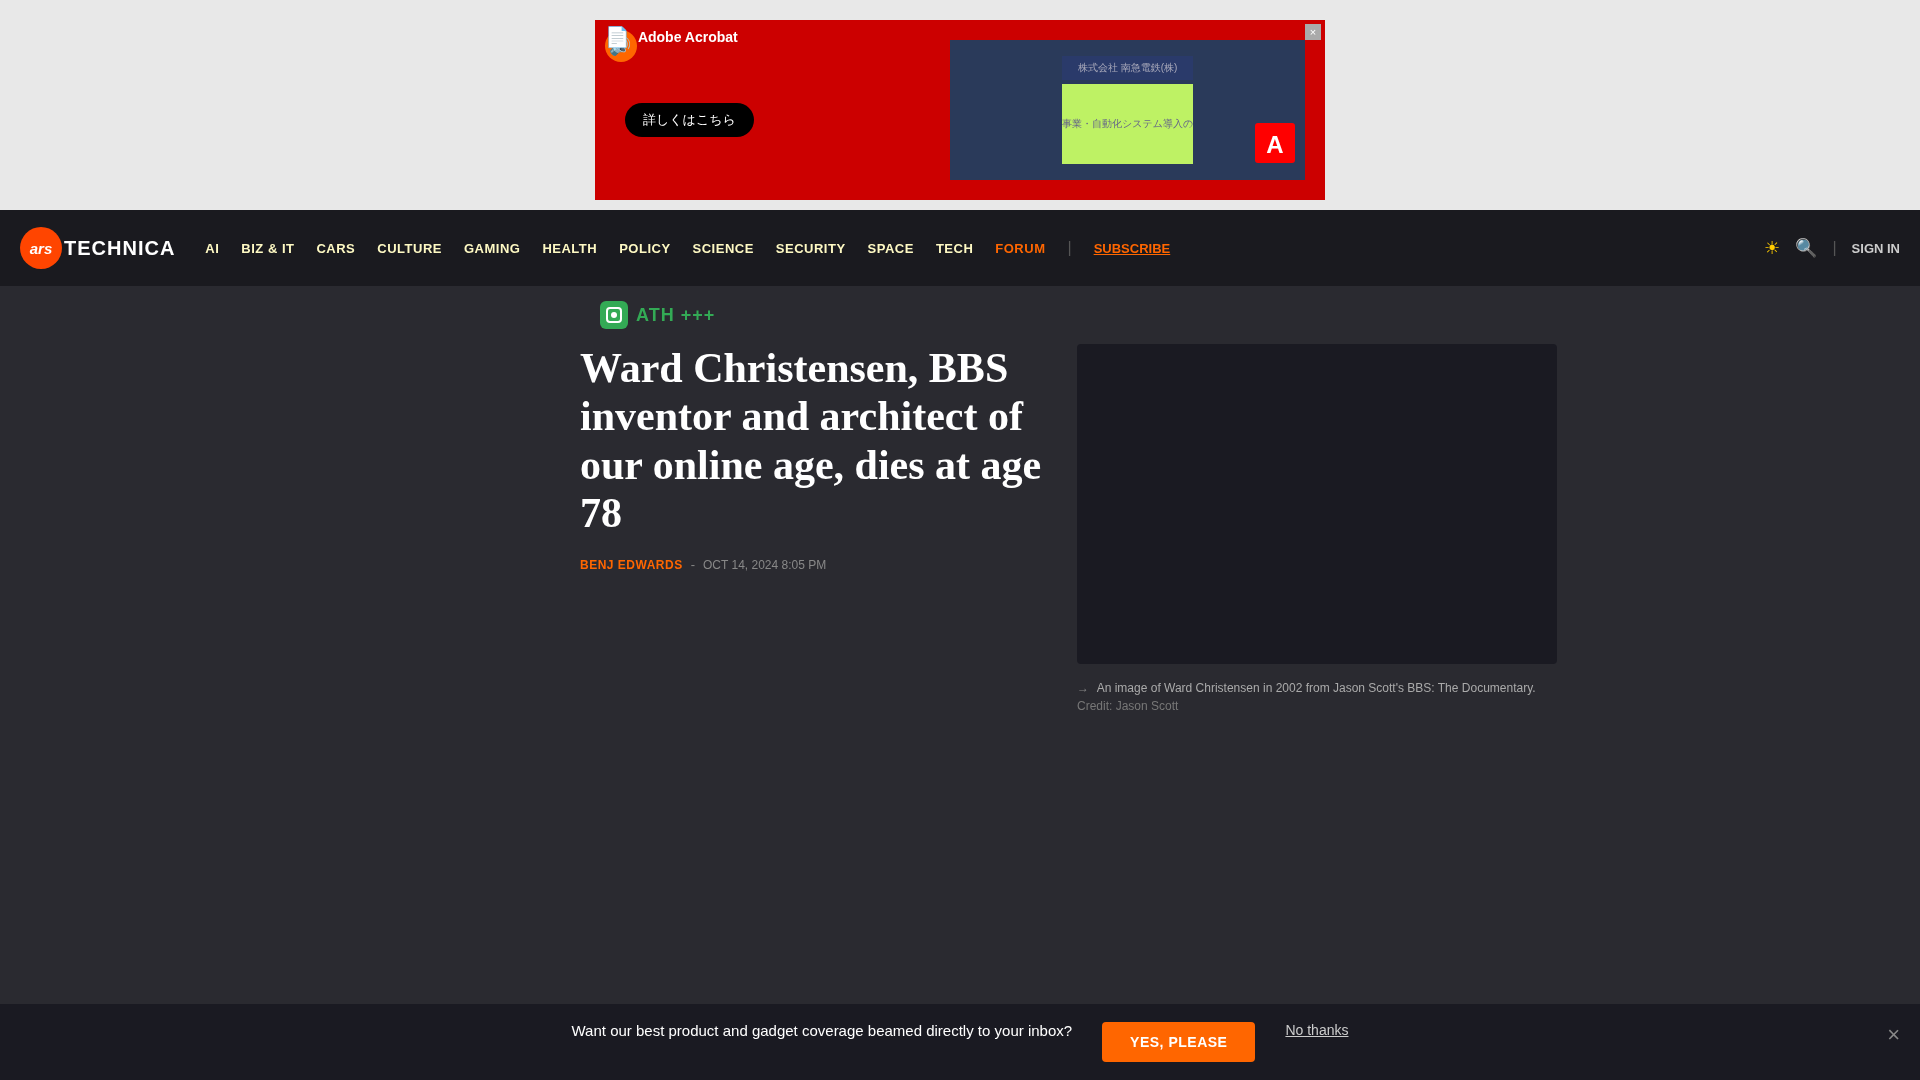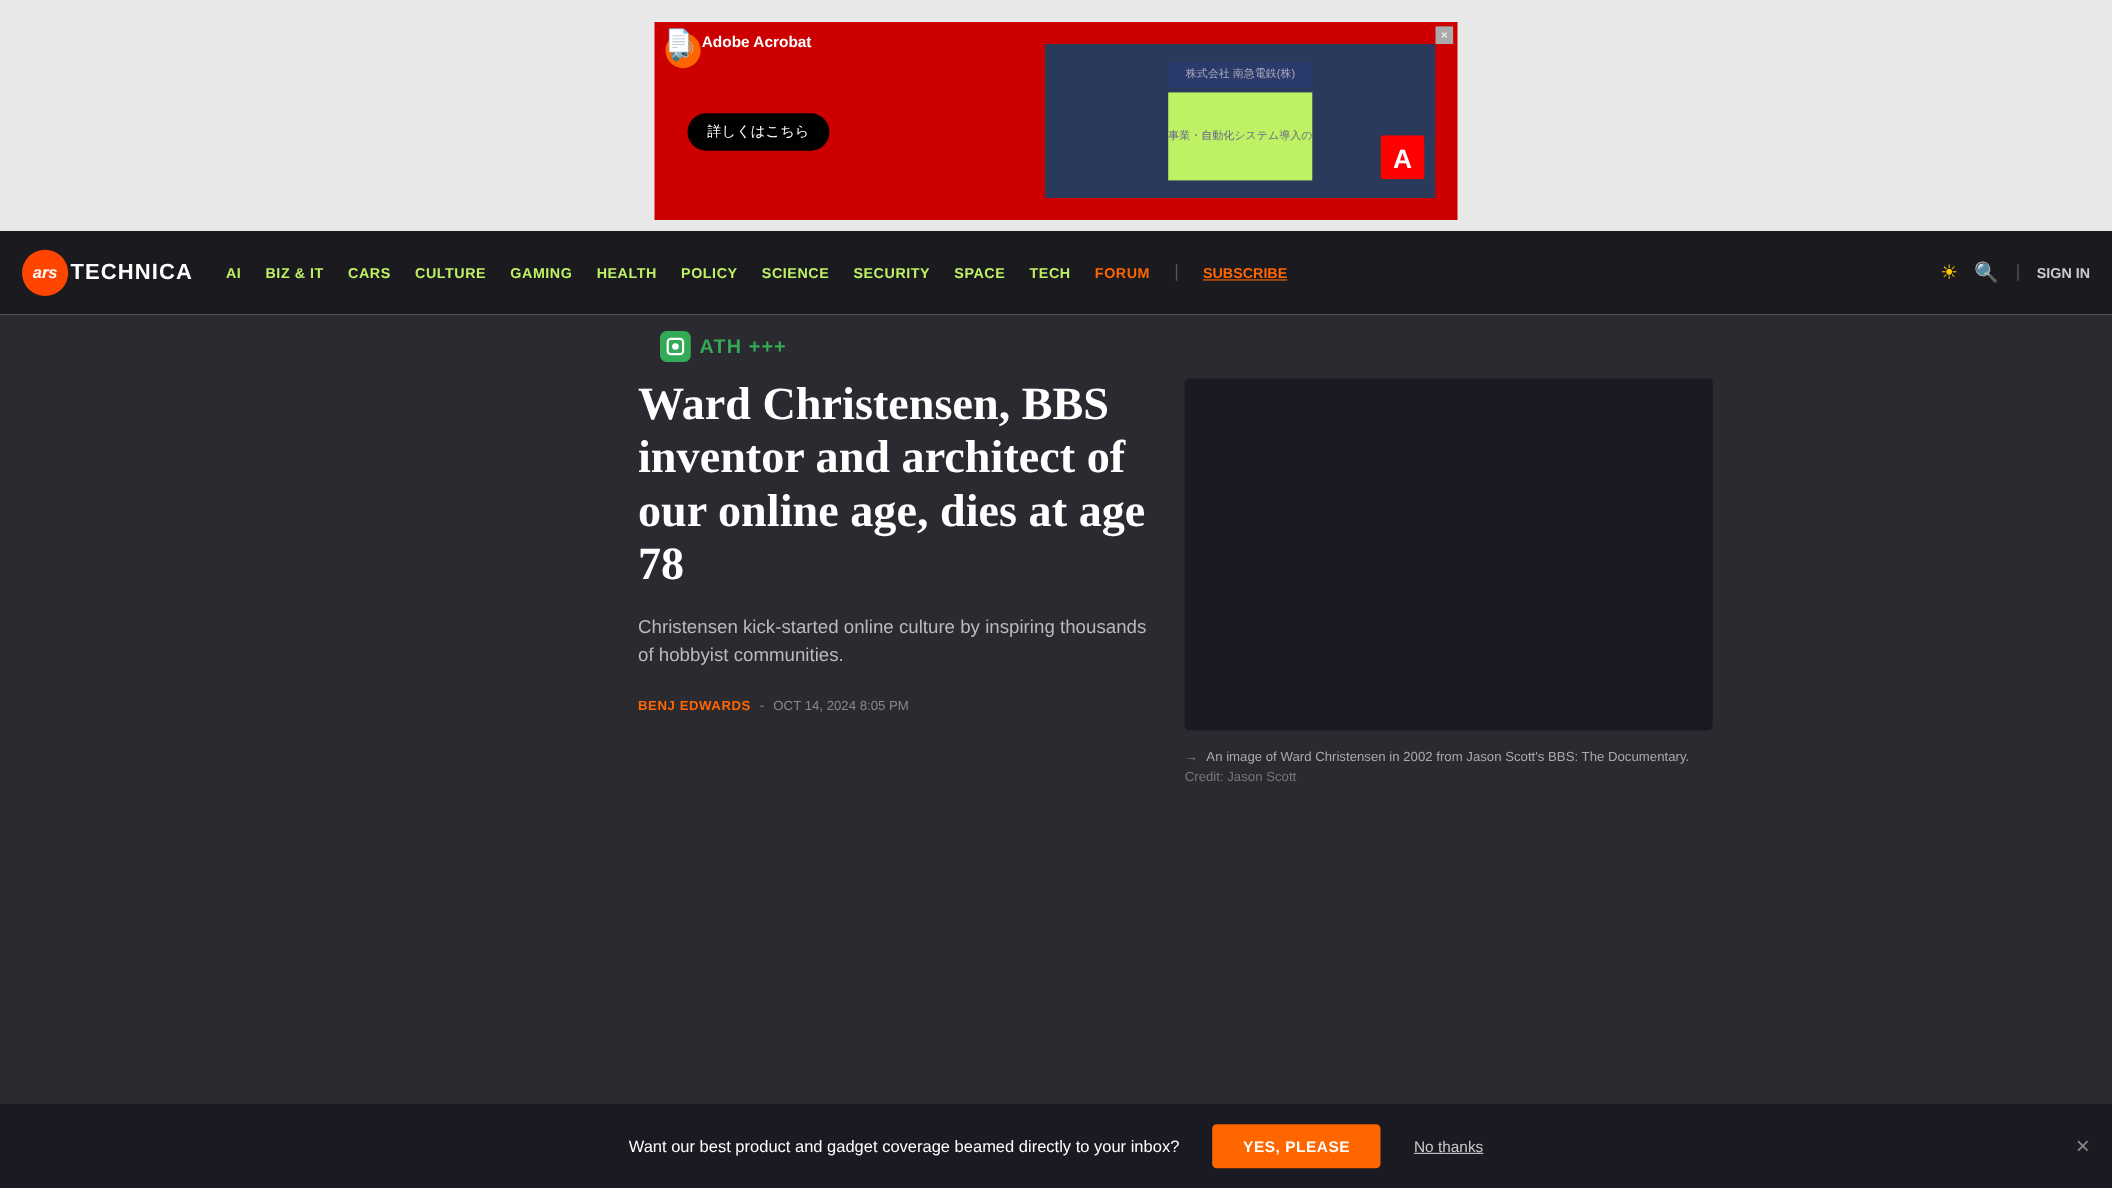--- a/index.html
+++ b/index.html
@@ -149,21 +149,21 @@
       text-transform: uppercase;
       letter-spacing: 1px;
     }
     .nav-links {
       display: flex;
       align-items: center;
       gap: 22px;
       flex: 1;
     }
     .nav-link {
-      color: #bef264;
+      color: #fef9c3;
       text-decoration: none;
       font-size: 13px;
       font-weight: 600;
       text-transform: uppercase;
       letter-spacing: 0.5px;
       cursor: pointer;
     }
     .nav-link.forum { color: #ff6600; }
     .nav-divider { color: #555; font-size: 16px; }
     .nav-subscribe {
@@ -294,21 +294,21 @@
     }
 
     
     .newsletter-bar {
       position: fixed;
       bottom: 0;
       left: 0;
       right: 0;
       background: #1a1a22;
       display: flex;
-      align-items: center;
+      align-items: flex-start;
       justify-content: center;
       padding: 18px 30px;
       gap: 30px;
       z-index: 100;
     }
     .newsletter-text {
       color: white;
       font-size: 15px;
     }
     .newsletter-yes {
@@ -407,21 +407,20 @@
         <rect x="2" y="2" width="14" height="14" rx="3" fill="none" stroke="white" stroke-width="2"></rect>
         <circle cx="9" cy="9" r="3" fill="white"></circle>
       </svg>
     </div>
     <span class="category-tag">ATH +++</span>
   </div>
 
   <div class="article-content">
     <div class="article-left">
       <h1 class="article-title">Ward Christensen, BBS inventor and architect of our online age, dies at age 78</h1>
-      <p class="article-subtitle">Christensen kick-started online culture by inspiring thousands of hobbyist communities.</p>
       <div class="article-meta">
         <span class="author-name">BENJ EDWARDS</span>
         <span class="meta-dash">-</span>
         <span class="article-date">OCT 14, 2024 8:05 PM</span>
       </div>
     </div>
     <div class="article-right">
       <div class="image-placeholder"></div>
       <div class="image-caption">
         <span class="caption-arrow">→</span>

